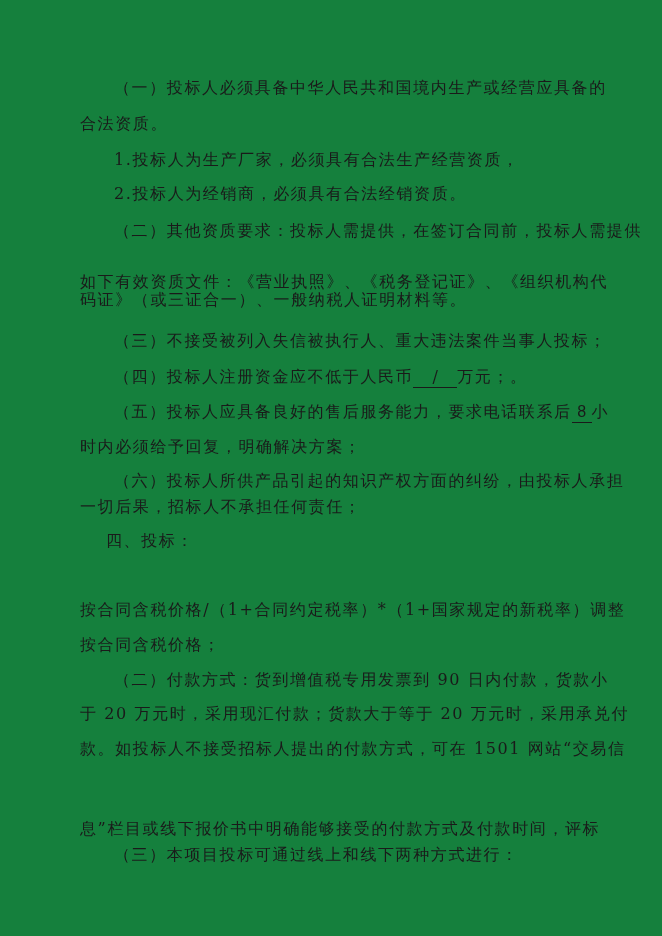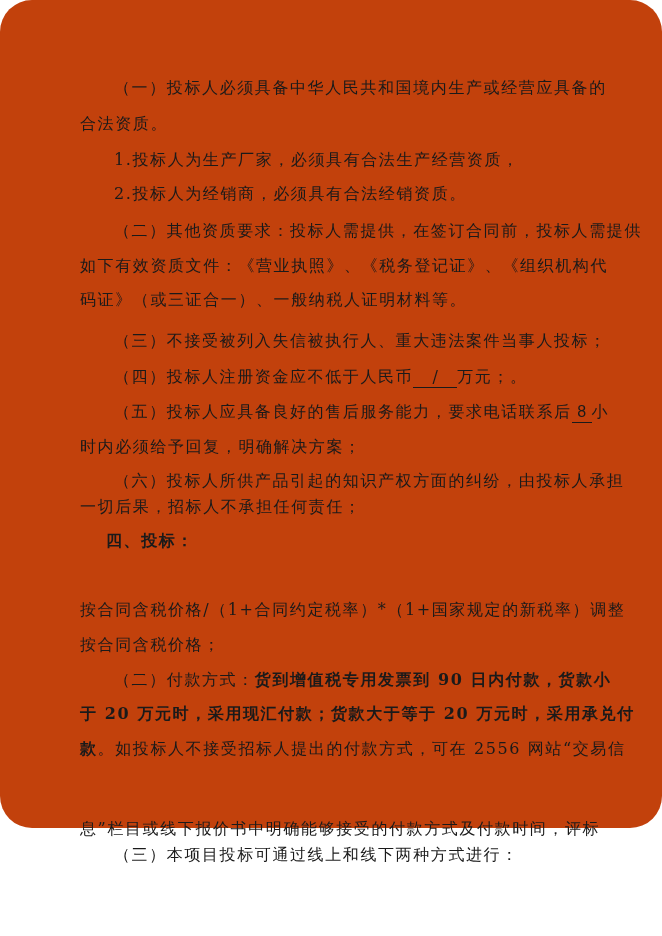--- a/index.html
+++ b/index.html
@@ -1,38 +1,38 @@
 <!DOCTYPE html>
 <html><head>
 <meta charset="utf-8">
 <style>
   html, body { margin:0; padding:0; background:#ffffff; }
   body { width:662px; height:936px; position:relative; overflow:hidden;
          font-family:"DejaVu Serif", serif; color:#1a1a1a; }
-  .page { position:absolute; left:0; top:0; width:662px; height:828px; background:#c2410c;border-radius:32px; }
+  .page { position:absolute; left:0; top:0; width:662px; height:936px; background:#15803d; }
   .line { position:absolute; left:80px; width:520px; font-size:16px; line-height:20px;
           white-space:nowrap; letter-spacing:1.6px; }
   .ind { left:114px; }
   .ind2 { left:106px; }
-  .b { font-weight:bold; }
+  .b { font-weight:normal; }
   .u { display:inline-block; border-bottom:1px solid #1a1a1a; text-align:center; letter-spacing:0; }
   .num { font-family:"Liberation Sans", sans-serif; letter-spacing:0; }
 </style>
 </head>
 <body>
 
 <div class="page">
 
   <div class="line ind" style="top:78px">（一）投标人必须具备中华人民共和国境内生产或经营应具备的</div>
   <div class="line" style="top:114px">合法资质。</div>
   <div class="line ind" style="top:150px">1.投标人为生产厂家，必须具有合法生产经营资质，</div>
   <div class="line ind" style="top:184px">2.投标人为经销商，必须具有合法经销资质。</div>
 
   <div class="line ind" style="top:221px">（二）其他资质要求：投标人需提供，在签订合同前，投标人需提供</div>
-  <div class="line" style="top:256px">如下有效资质文件：《营业执照》、《税务登记证》、《组织机构代</div>
+  <div class="line" style="top:272px">如下有效资质文件：《营业执照》、《税务登记证》、《组织机构代</div>
   <div class="line" style="top:290px">码证》（或三证合一）、一般纳税人证明材料等。</div>
 
   <div class="line ind" style="top:331px">（三）不接受被列入失信被执行人、重大违法案件当事人投标；</div>
 
   <div class="line ind" style="top:367px">
     <span>（四）投标人注册资金应不低于人民币</span><span class="u" style="width:44px">/</span><span>万元；。</span>
   </div>
 
   <div class="line ind" style="top:402px">
     <span>（五）投标人应具备良好的售后服务能力，要求电话联系后</span><span class="u num" style="width:20px">8</span><span>小</span>
@@ -45,19 +45,19 @@
   <div class="line ind2 b" style="top:531px">四、投标：</div>
 
   <div class="line" style="top:600px">按合同含税价格/（1+合同约定税率）*（1+国家规定的新税率）调整</div>
   <div class="line" style="top:635px">按合同含税价格；</div>
 
   <div class="line ind" style="top:670px">
     <span>（二）付款方式：</span><span class="b">货到增值税专用发票到 90 日内付款，货款小</span>
   </div>
   <div class="line b" style="top:704px">于 20 万元时，采用现汇付款；货款大于等于 20 万元时，采用承兑付</div>
   <div class="line" style="top:739px">
-    <span class="b">款</span><span>。如投标人不接受招标人提出的付款方式，可在 2556 网站“交易信</span>
+    <span class="b">款</span><span>。如投标人不接受招标人提出的付款方式，可在 1501 网站“交易信</span>
   </div>
   <div class="line" style="top:819px">息”栏目或线下报价书中明确能够接受的付款方式及付款时间，评标</div>
 
   <div class="line ind" style="top:845px">（三）本项目投标可通过线上和线下两种方式进行：</div>
 
 </div>
 
 </body></html>

